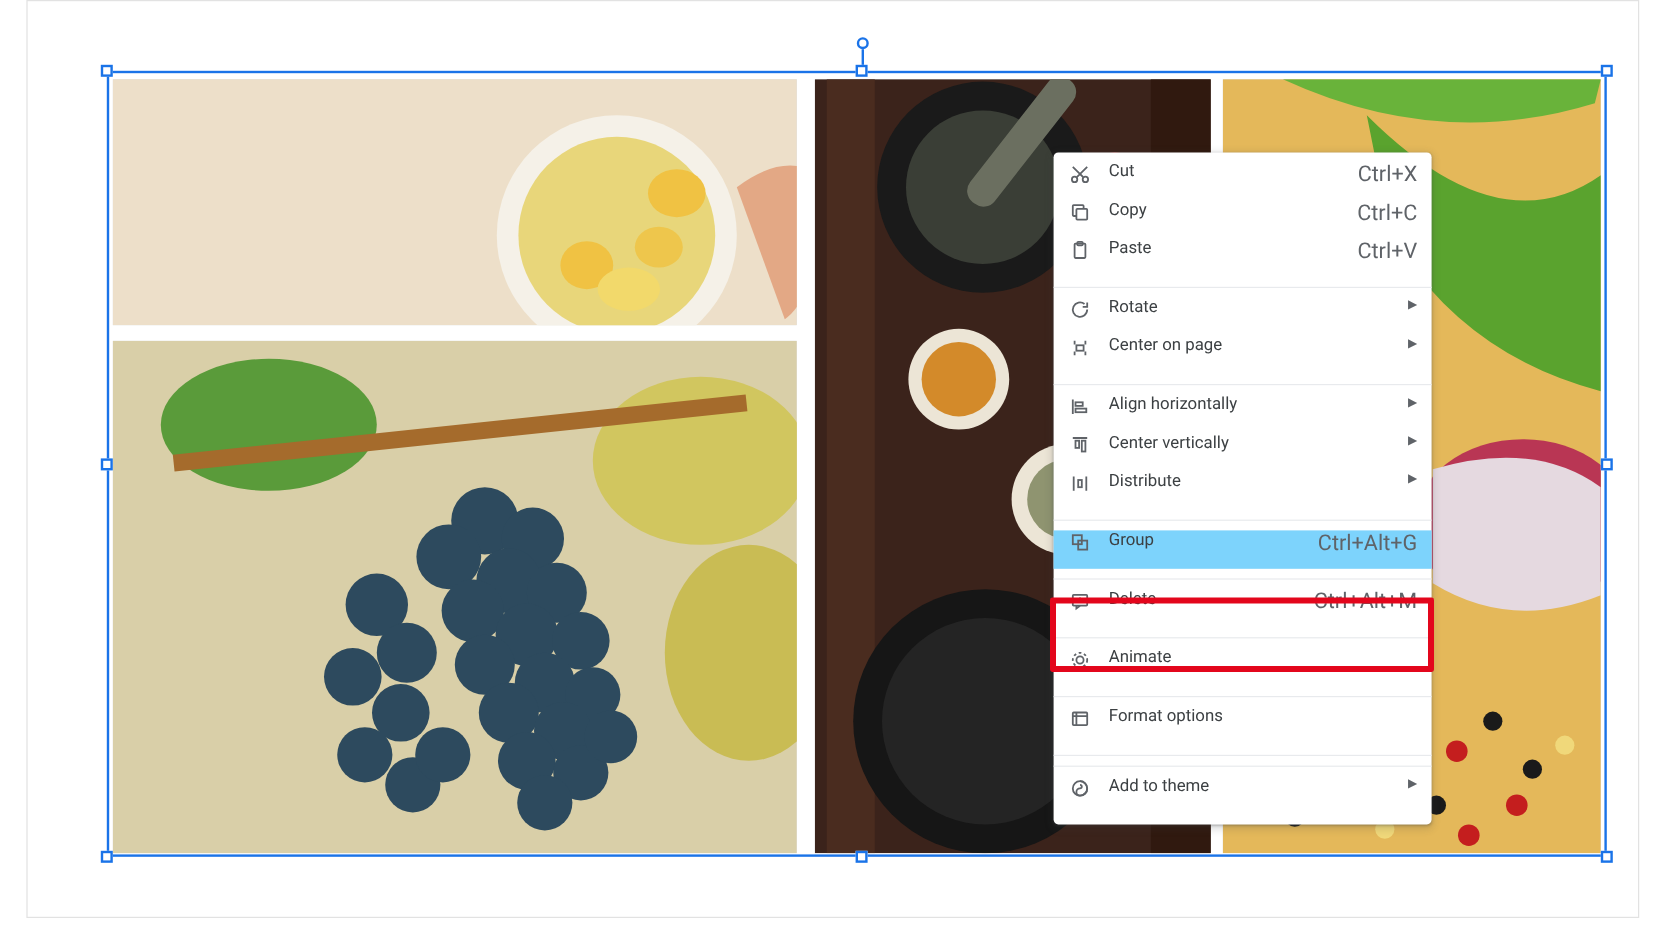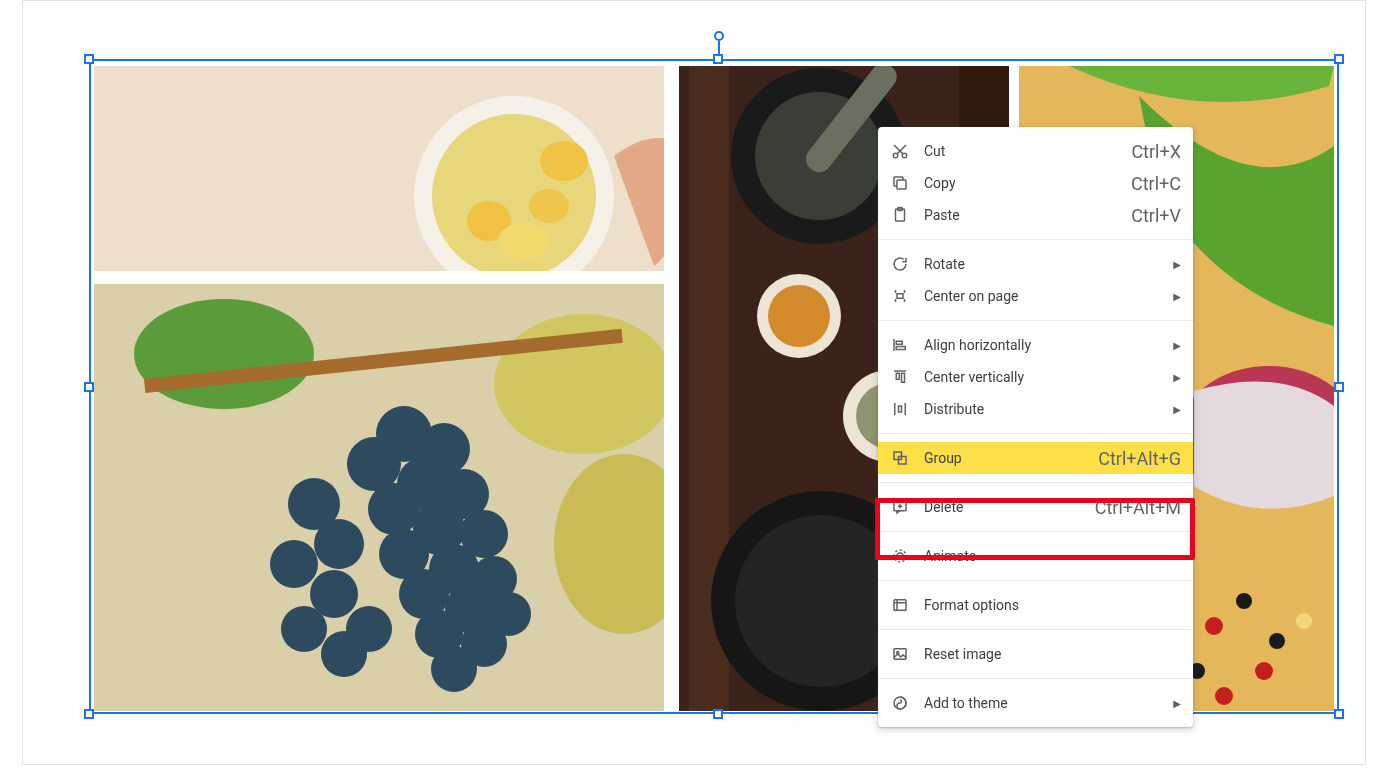--- a/index.html
+++ b/index.html
@@ -9,22 +9,22 @@
 .img{position:absolute;background:#ddd}
 .img1{left:71px;top:65px;width:570px;height:205px}
 .img2{left:71px;top:283px;width:570px;height:427px}
 .img3{left:656px;top:65px;width:330px;height:645px}
 .img4{left:996px;top:65px;width:315px;height:645px}
 .img1 svg,.img2 svg,.img3 svg,.img4 svg{width:100%;height:100%;display:block}
 .handle{position:absolute;width:10px;height:10px;background:#fff;border:2px solid #1a73e8}
 .rot{position:absolute;left:691px;top:30px;width:10px;height:10px;border-radius:50%;background:#fff;border:2px solid #1a73e8}
 .rot-line{position:absolute;left:695px;top:40px;width:2px;height:18px;background:#1a73e8}
 .menu{position:absolute;left:855px;top:126px;width:315px;background:#fff;border-radius:4px;box-shadow:0 2px 6px 2px rgba(60,64,67,.15),0 1px 2px rgba(60,64,67,.3);padding:8px 0;font-size:14px;color:#3c4043}
-.item{height:32px;display:flex;align-items:center;padding:0 12px;cursor:default}
-.item.hl{background:#fde047}
+.item{height:32px;display:flex;padding:0 12px;cursor:default}
+.item.hl{background:#7dd3fc}
 .item .ic{width:20px;height:20px;margin-right:14px;display:flex;align-items:center;justify-content:center;color:#5f6368}
 .item .lbl{flex:1}
 .item .sc{color:#5f6368;font-size:18px}
 .item .arr{color:#5f6368;font-size:10px;margin-left:8px}
 .sep{height:1px;background:#e8eaed;margin:8px 0}
 .ring{position:absolute;left:852px;top:497px;width:320px;height:62px;border:5px solid #e3061c;border-radius:2px;pointer-events:none}
 </style>
 </head>
 <body>
 
@@ -259,30 +259,20 @@
   <div class="item">
     <span class="ic">
           <svg width="18" height="18" viewBox="0 0 24 24" fill="none" stroke="currentColor" stroke-width="2">
             <rect x="4" y="5" width="16" height="14" rx="1"></rect>
             <path d="M4 9h16M8 5v14"></path>
           </svg>
         </span>
     <span class="lbl">Format options</span>
   </div>
   <div class="sep"></div>
-  <div class="item">
-    <span class="ic">
-          <svg width="18" height="18" viewBox="0 0 24 24" fill="none" stroke="currentColor" stroke-width="2">
-            <rect x="4" y="5" width="16" height="14" rx="1"></rect>
-            <circle cx="9" cy="10" r="1.5"></circle>
-            <path d="M4 17l5-5 4 4 3-3 4 4"></path>
-          </svg>
-        </span>
-    <span class="lbl">Reset image</span>
-  </div>
   <div class="sep"></div>
   <div class="item">
     <span class="ic">
           <svg width="18" height="18" viewBox="0 0 24 24" fill="none" stroke="currentColor" stroke-width="2">
             <circle cx="12" cy="12" r="8"></circle>
             <path d="M12 4a8 8 0 0 1 0 16 4 4 0 0 1 0-8 2 2 0 0 0 0-4"></path>
           </svg>
         </span>
     <span class="lbl">Add to theme</span>
     <span class="arr">▶</span>

